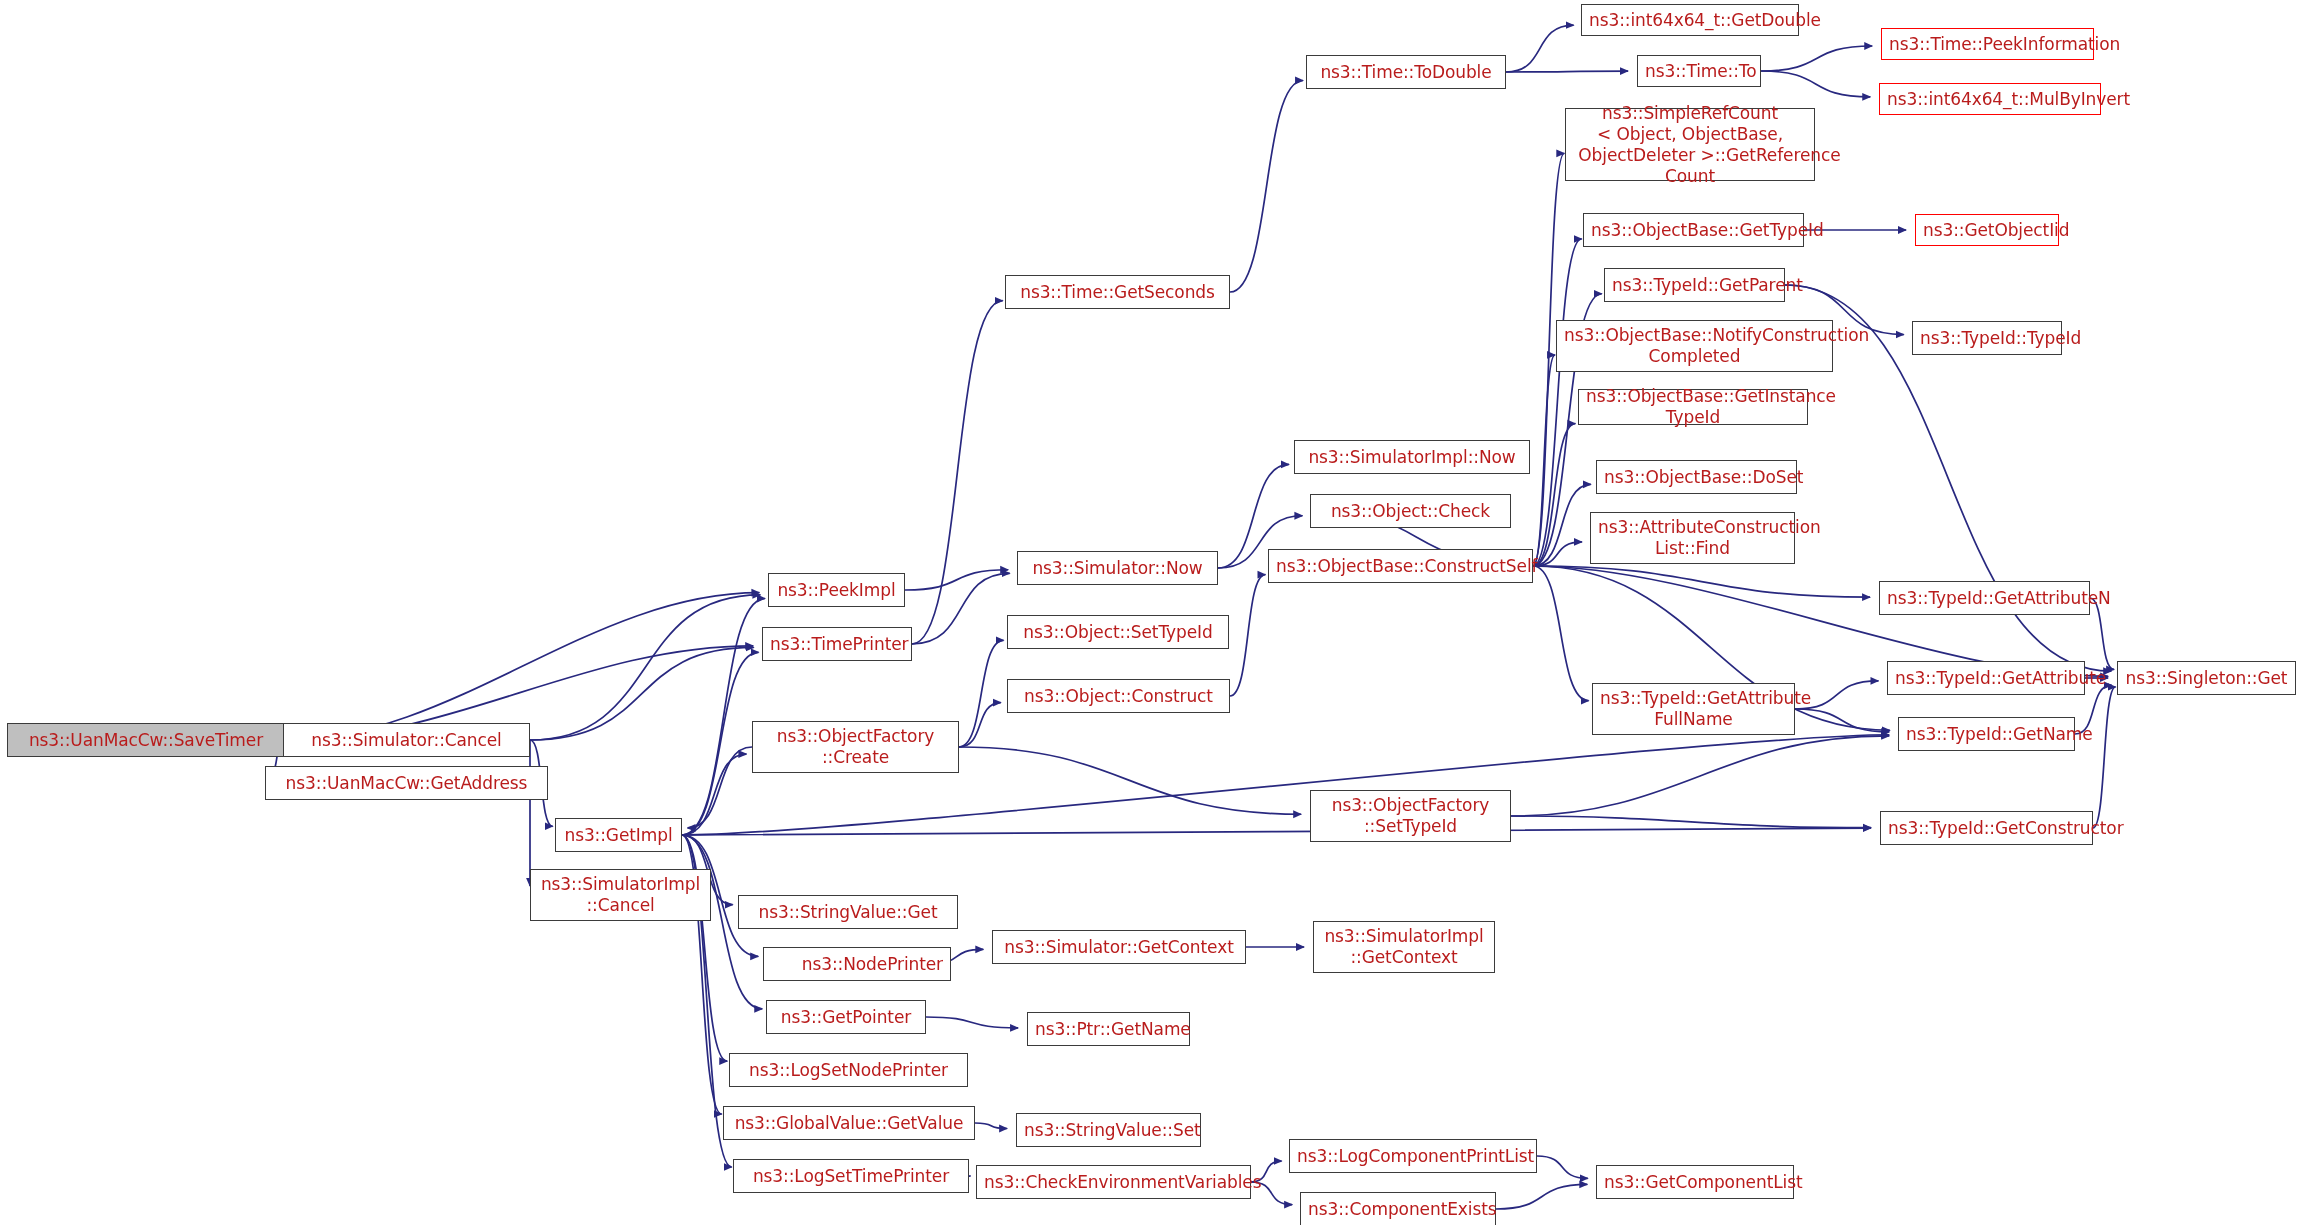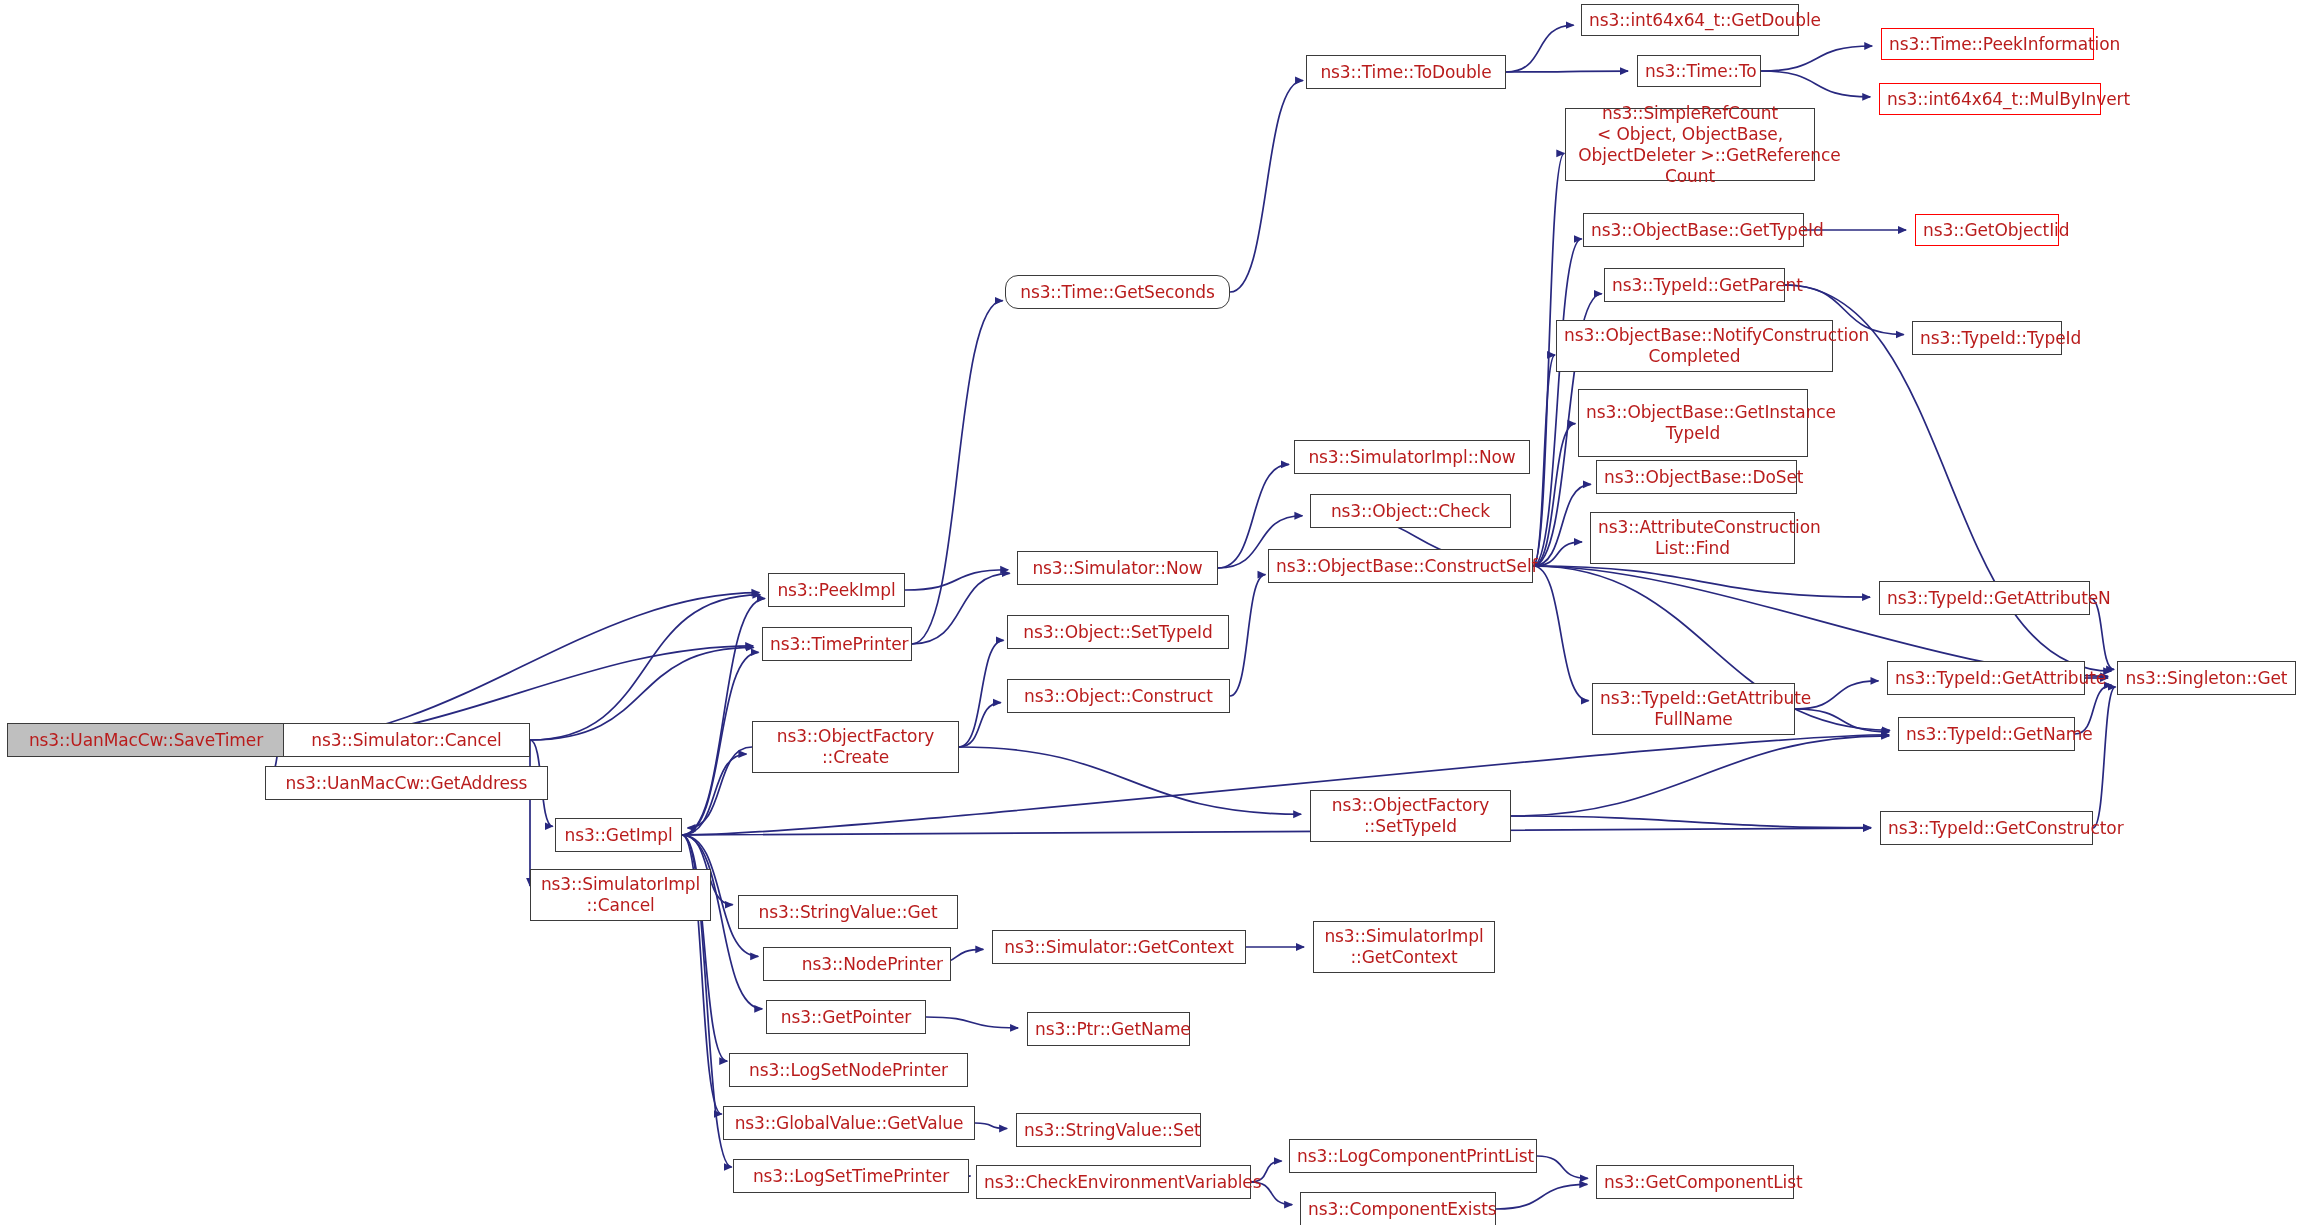--- a/index.html
+++ b/index.html
@@ -127,41 +127,41 @@
       <div class="node" style="left: 762px; top: 627px; width: 150px; height: 34px;"><span class="lines"><span class="l">ns3::TimePrinter</span></span></div>
       <div class="node" style="left: 752px; top: 721px; width: 207px; height: 52px;"><span class="lines"><span class="l">ns3::ObjectFactory</span><span class="l">::Create</span></span></div>
       <div class="node" style="left: 555px; top: 818px; width: 127px; height: 34px;"><span class="lines"><span class="l">ns3::GetImpl</span></span></div>
       <div class="node" style="left: 530px; top: 869px; width: 181px; height: 52px;"><span class="lines"><span class="l">ns3::SimulatorImpl</span><span class="l">::Cancel</span></span></div>
       <div class="node" style="left: 738px; top: 895px; width: 220px; height: 34px;"><span class="lines"><span class="l">ns3::StringValue::Get</span></span></div>
       <div class="node" style="left: 763px; top: 947px; width: 188px; height: 34px; text-align: right;"><span class="lines"><span class="l">ns3::NodePrinter</span></span></div>
       <div class="node" style="left: 766px; top: 1000px; width: 160px; height: 34px;"><span class="lines"><span class="l">ns3::GetPointer</span></span></div>
       <div class="node" style="left: 729px; top: 1053px; width: 239px; height: 34px;"><span class="lines"><span class="l">ns3::LogSetNodePrinter</span></span></div>
       <div class="node" style="left: 723px; top: 1106px; width: 252px; height: 34px;"><span class="lines"><span class="l">ns3::GlobalValue::GetValue</span></span></div>
       <div class="node" style="left: 733px; top: 1159px; width: 236px; height: 34px;"><span class="lines"><span class="l">ns3::LogSetTimePrinter</span></span></div>
-      <div class="node" style="left: 1005px; top: 275px; width: 225px; height: 34px; border-radius: 13px;"><span class="lines"><span class="l">ns3::Time::GetSeconds</span></span></div>
+      <div class="node" style="left: 1005px; top: 275px; width: 225px; height: 34px;"><span class="lines"><span class="l">ns3::Time::GetSeconds</span></span></div>
       <div class="node" style="left: 1017px; top: 551px; width: 201px; height: 34px;"><span class="lines"><span class="l">ns3::Simulator::Now</span></span></div>
       <div class="node" style="left: 1007px; top: 615px; width: 222px; height: 34px; text-align: center;"><span class="lines"><span class="l">ns3::Object::SetTypeId</span></span></div>
       <div class="node" style="left: 1007px; top: 679px; width: 223px; height: 34px;"><span class="lines"><span class="l">ns3::Object::Construct</span></span></div>
       <div class="node" style="left: 992px; top: 930px; width: 254px; height: 34px;"><span class="lines"><span class="l">ns3::Simulator::GetContext</span></span></div>
       <div class="node" style="left: 1027px; top: 1012px; width: 163px; height: 34px;"><span class="lines"><span class="l">ns3::Ptr::GetName</span></span></div>
       <div class="node" style="left: 1016px; top: 1113px; width: 185px; height: 34px;"><span class="lines"><span class="l">ns3::StringValue::Set</span></span></div>
       <div class="node" style="left: 976px; top: 1165px; width: 275px; height: 34px;"><span class="lines"><span class="l">ns3::CheckEnvironmentVariables</span></span></div>
       <div class="node" style="left: 1306px; top: 55px; width: 200px; height: 34px;"><span class="lines"><span class="l">ns3::Time::ToDouble</span></span></div>
       <div class="node" style="left: 1294px; top: 440px; width: 236px; height: 34px;"><span class="lines"><span class="l">ns3::SimulatorImpl::Now</span></span></div>
       <div class="node" style="left: 1310px; top: 494px; width: 201px; height: 34px;"><span class="lines"><span class="l">ns3::Object::Check</span></span></div>
       <div class="node" style="left: 1268px; top: 549px; width: 265px; height: 34px;"><span class="lines"><span class="l">ns3::ObjectBase::ConstructSelf</span></span></div>
       <div class="node" style="left: 1310px; top: 790px; width: 201px; height: 52px;"><span class="lines"><span class="l">ns3::ObjectFactory</span><span class="l">::SetTypeId</span></span></div>
       <div class="node" style="left: 1313px; top: 921px; width: 182px; height: 52px;"><span class="lines"><span class="l">ns3::SimulatorImpl</span><span class="l">::GetContext</span></span></div>
       <div class="node" style="left: 1289px; top: 1139px; width: 248px; height: 34px;"><span class="lines"><span class="l">ns3::LogComponentPrintList</span></span></div>
       <div class="node" style="left: 1300px; top: 1192px; width: 196px; height: 34px;"><span class="lines"><span class="l">ns3::ComponentExists</span></span></div>
       <div class="node leftish" style="left: 1565px; top: 108px; width: 250px; height: 73px;"><span class="lines"><span class="l">ns3::SimpleRefCount</span><span class="l">&lt; Object, ObjectBase,</span><span class="l"> ObjectDeleter &gt;::GetReference</span><span class="l">Count</span></span></div>
       <div class="node" style="left: 1583px; top: 213px; width: 221px; height: 34px;"><span class="lines"><span class="l">ns3::ObjectBase::GetTypeId</span></span></div>
       <div class="node" style="left: 1604px; top: 268px; width: 181px; height: 34px;"><span class="lines"><span class="l">ns3::TypeId::GetParent</span></span></div>
       <div class="node" style="left: 1556px; top: 320px; width: 277px; height: 52px;"><span class="lines"><span class="l">ns3::ObjectBase::NotifyConstruction</span><span class="l">Completed</span></span></div>
-      <div class="node" style="left: 1578px; top: 389px; width: 230px; height: 68px;"><span class="lines"><span class="l">ns3::ObjectBase::GetInstance</span><span class="l">TypeId</span></span></div>
+      <div class="node" style="left: 1578px; top: 389px; width: 230px; height: 36px;"><span class="lines"><span class="l">ns3::ObjectBase::GetInstance</span><span class="l">TypeId</span></span></div>
       <div class="node" style="left: 1596px; top: 460px; width: 201px; height: 34px;"><span class="lines"><span class="l">ns3::ObjectBase::DoSet</span></span></div>
       <div class="node" style="left: 1590px; top: 512px; width: 205px; height: 52px; justify-content: center;"><span class="lines"><span class="l">ns3::AttributeConstruction</span><span class="l">List::Find</span></span></div>
       <div class="node" style="left: 1592px; top: 683px; width: 203px; height: 52px;"><span class="lines"><span class="l">ns3::TypeId::GetAttribute</span><span class="l">FullName</span></span></div>
       <div class="node red" style="left: 1915px; top: 214px; width: 144px; height: 32px;"><span class="lines"><span class="l">ns3::GetObjectIid</span></span></div>
       <div class="node" style="left: 1912px; top: 321px; width: 150px; height: 34px;"><span class="lines"><span class="l">ns3::TypeId::TypeId</span></span></div>
       <div class="node" style="left: 1879px; top: 581px; width: 211px; height: 34px;"><span class="lines"><span class="l">ns3::TypeId::GetAttributeN</span></span></div>
       <div class="node" style="left: 1887px; top: 661px; width: 198px; height: 34px;"><span class="lines"><span class="l">ns3::TypeId::GetAttribute</span></span></div>
       <div class="node" style="left: 1898px; top: 717px; width: 177px; height: 34px;"><span class="lines"><span class="l">ns3::TypeId::GetName</span></span></div>
       <div class="node" style="left: 1880px; top: 811px; width: 213px; height: 34px;"><span class="lines"><span class="l">ns3::TypeId::GetConstructor</span></span></div>
       <div class="node" style="left: 2117px; top: 661px; width: 179px; height: 34px;"><span class="lines"><span class="l">ns3::Singleton::Get</span></span></div>

